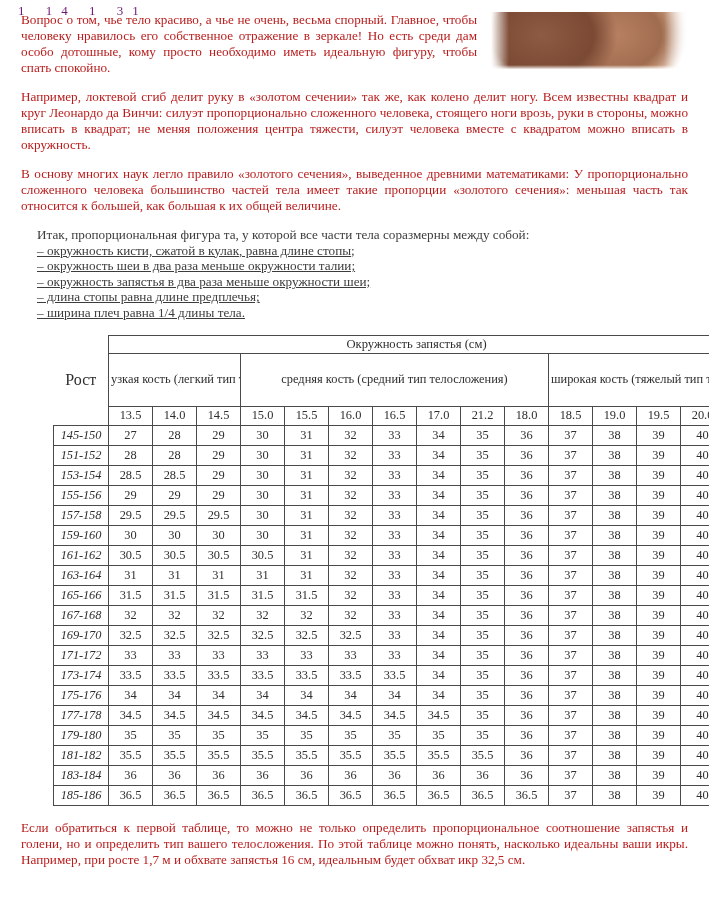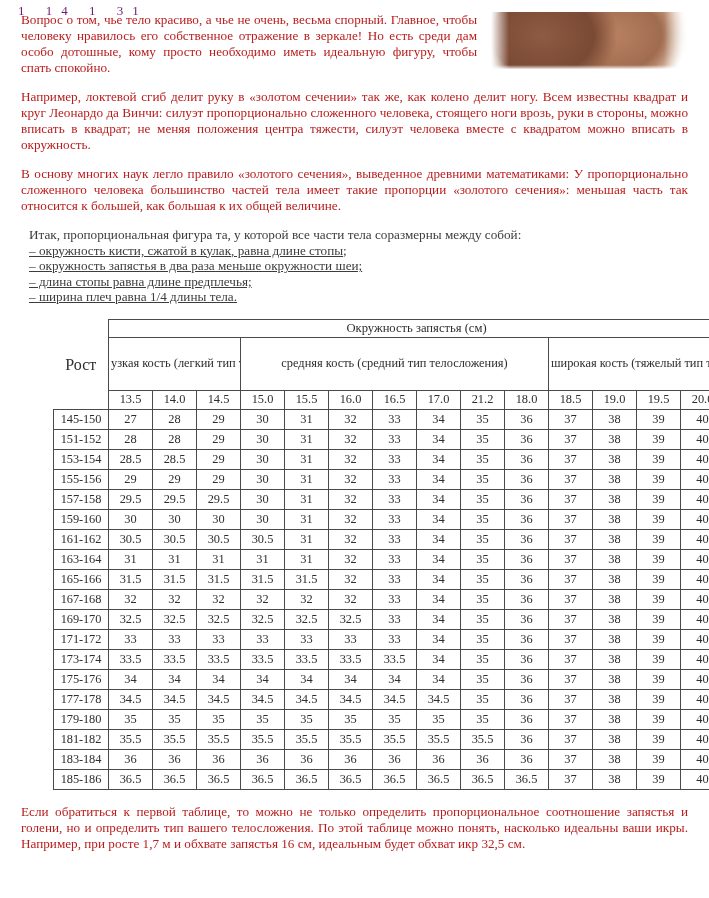--- a/index.html
+++ b/index.html
@@ -88,21 +88,21 @@
     line-height: 16px;
     margin: 12px 0 13px 0;
     text-align: justify;
     color: #b91c1c;
   }
   p.body-text.last { margin-bottom: 0; }
 
   .list-block {
     font-size: 13.2px;
     line-height: 15.6px;
-    margin: 0 0 14px 8px;
+    margin: 0 0 14px 16px;
     color: #3c3c3c;
   }
   .list-block .lead { margin: 0; }
   .list-block .li { margin: 0; white-space: nowrap; text-decoration: underline; }
 
   
   .table-wrap {
     width: 656px;
     margin: 2px 0 14px 32px;
     overflow: hidden;
@@ -142,20 +142,21 @@
     font-size: 16px;
   }
   table.fig th.num {
     height: 18px;
   }
   table.fig td {
     height: 19px;
   }
   table.fig td.height-cell {
     letter-spacing: -0.1px;
+    font-style: italic;
   }
   .nb { border: 0 !important; }
 </style>
 </head>
 <body>
 
 <div class="page">
 
   <div class="top-clip">1  14                    1  31</div>
 
@@ -167,20 +168,21 @@
   </div>
 
 
   <p class="body-text">Вопрос о том, чье тело красиво, а чье не очень, весьма спорный. Главное, чтобы человеку нравилось его собственное отражение в зеркале! Но есть среди дам особо дотошные, кому просто необходимо иметь идеальную фигуру, чтобы спать спокойно.</p>
   <p class="body-text">Например, локтевой сгиб делит руку в «золотом сечении» так же, как колено делит ногу. Всем известны квадрат и круг Леонардо да Винчи: силуэт пропорционально сложенного человека, стоящего ноги врозь, руки в стороны, можно вписать в квадрат; не меняя положения центра тяжести, силуэт человека вместе с квадратом можно вписать в окружность.</p>
   <p class="body-text">В основу многих наук легло правило «золотого сечения», выведенное древними математиками: У пропорционально сложенного человека большинство частей тела имеет такие пропорции «золотого сечения»: меньшая часть так относится к большей, как большая к их общей величине.</p>
 
   <div class="list-block">
     <p class="lead">Итак, пропорциональная фигура та, у которой все части тела соразмерны между собой:</p>
     <p class="li">– окружность кисти, сжатой в кулак, равна длине стопы;</p>
+    <p class="li">– окружность шеи в два раза меньше окружности талии;</p>
     <p class="li">– окружность запястья в два раза меньше окружности шеи;</p>
     <p class="li">– длина стопы равна длине предплечья;</p>
     <p class="li">– ширина плеч равна 1/4 длины тела.</p>
   </div>
 
   <div class="table-wrap">
     <table class="fig">
       <colgroup>
         <col class="c-height">
         <col class="c-val">

